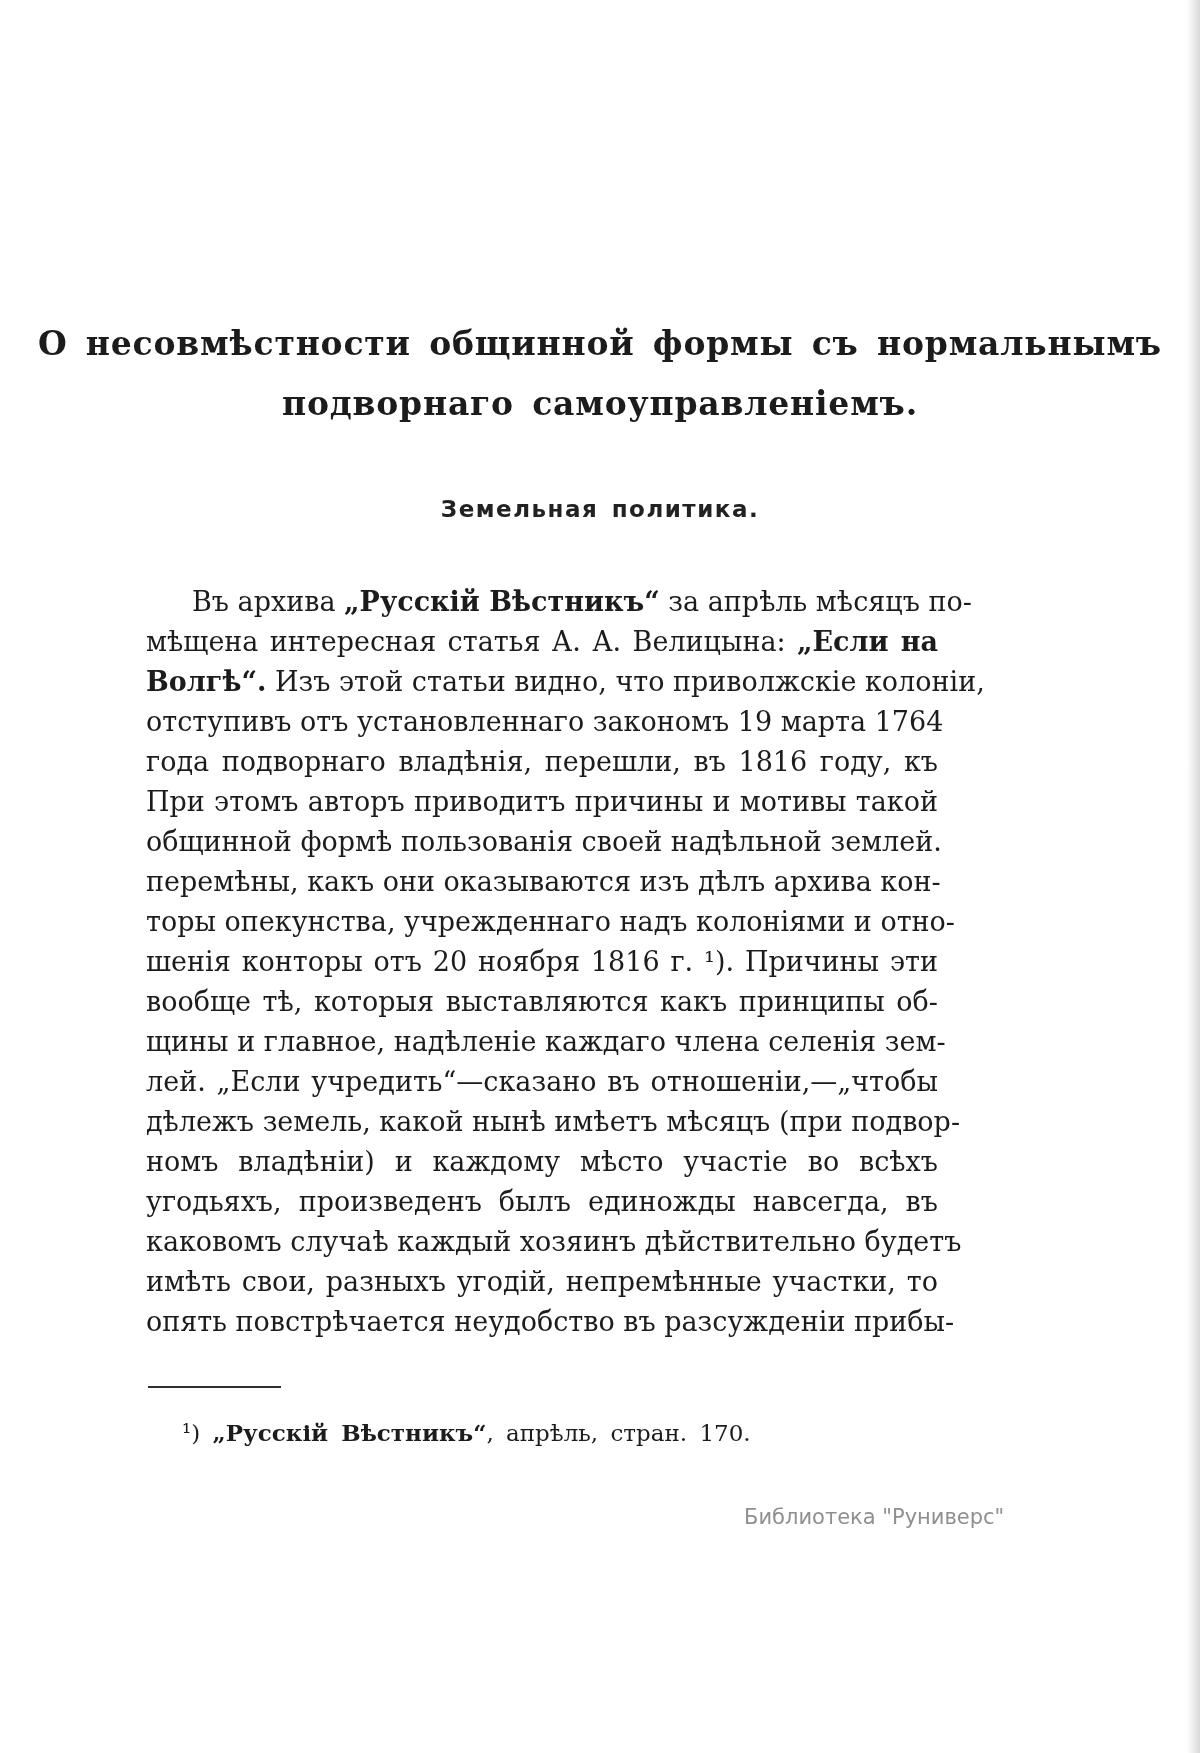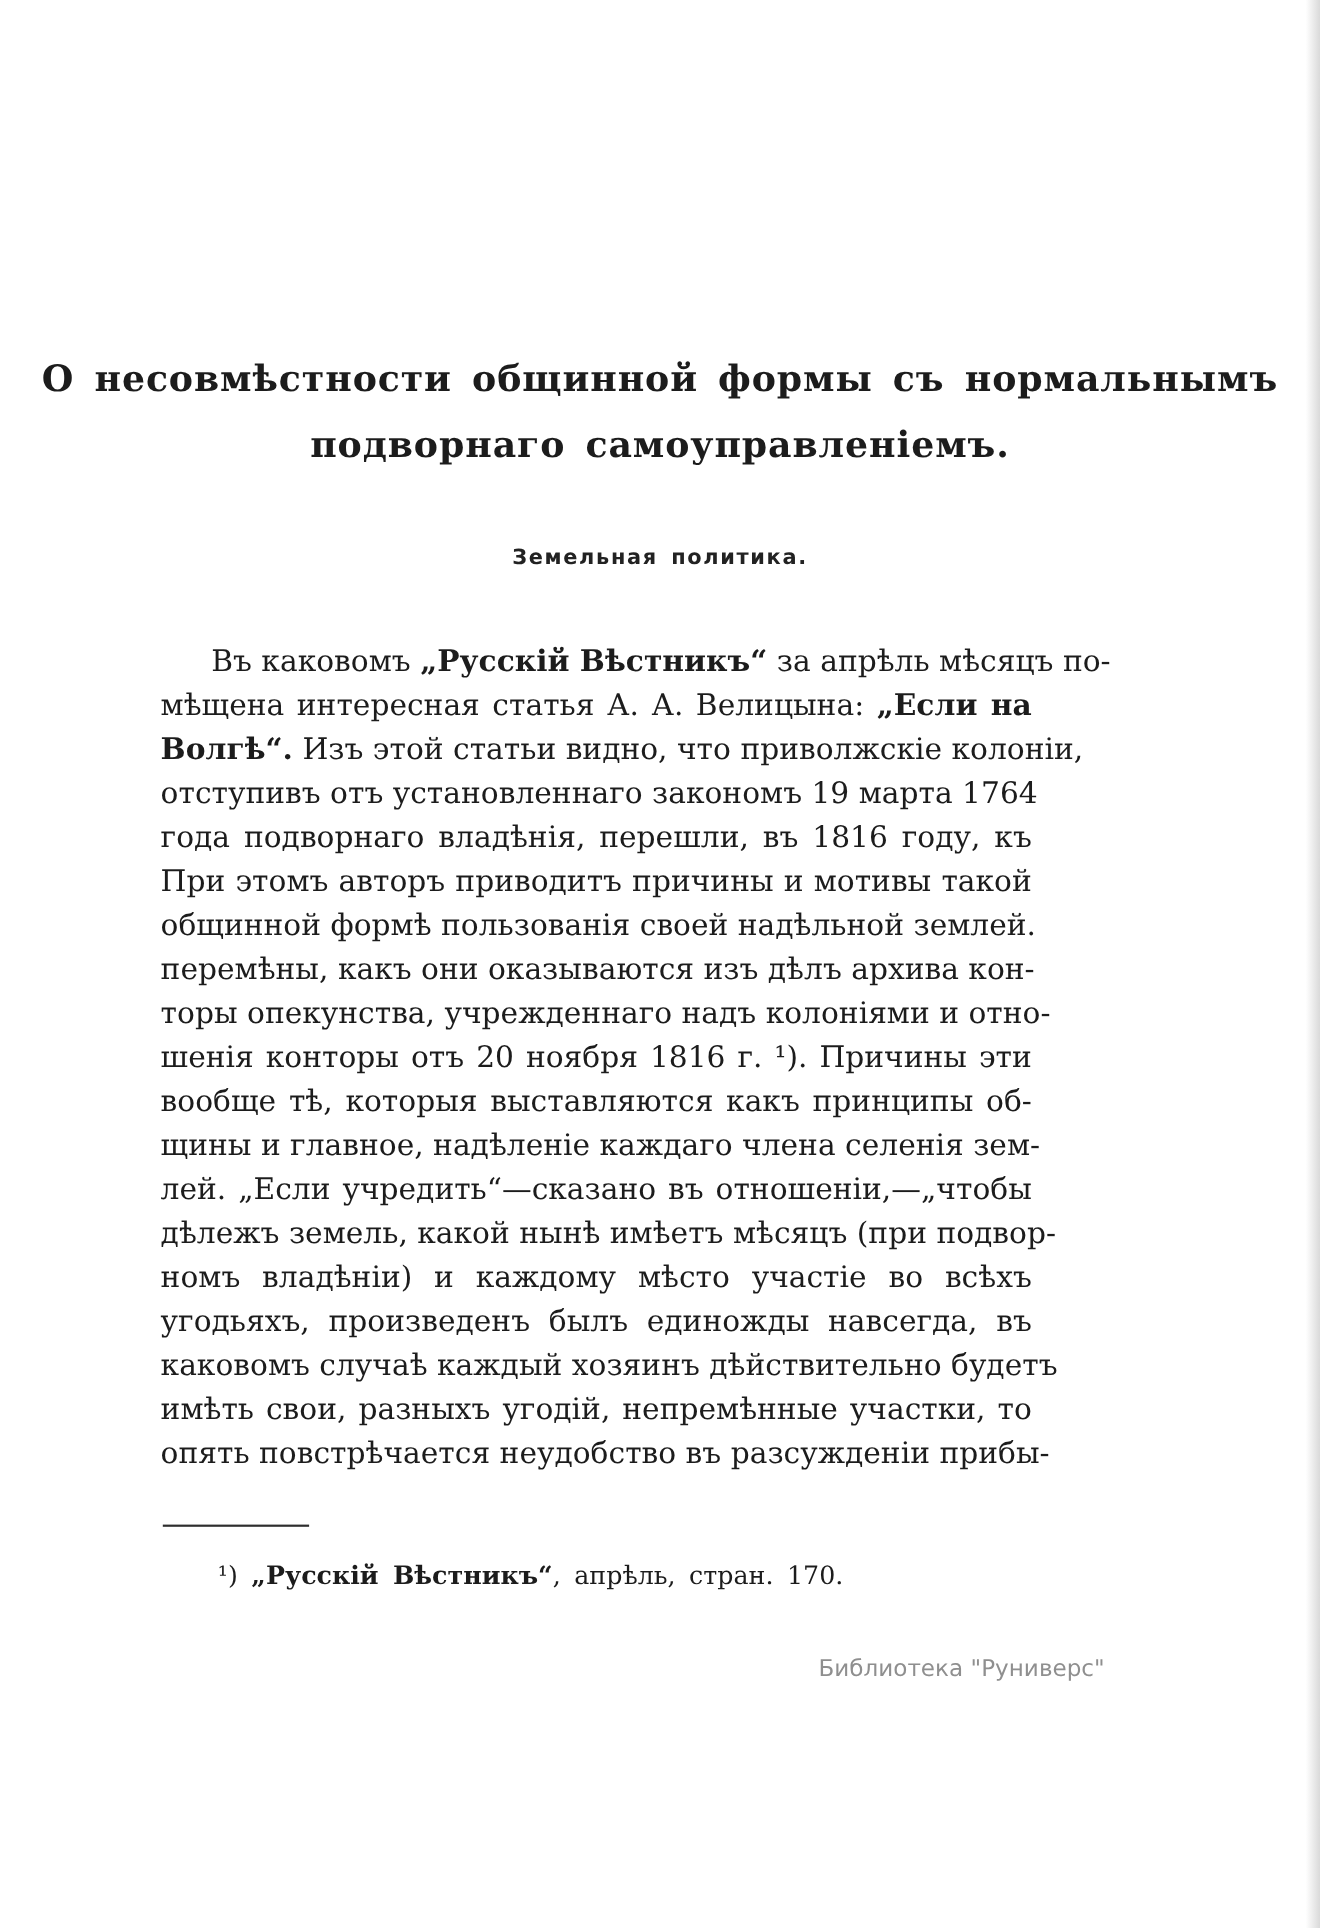--- a/index.html
+++ b/index.html
@@ -39,21 +39,21 @@
     letter-spacing: 0.8px;
     word-spacing: 6px;
   }
   .subtitle {
     position: absolute;
     top: 496px;
     left: 0;
     width: 100%;
     text-align: center;
     font-family: "DejaVu Sans", sans-serif;
-    font-size: 19px;
+    font-size: 23px;
     font-weight: 700;
     letter-spacing: 1.5px;
     word-spacing: 4px;
     color: #222;
   }
   .body-text {
     position: absolute;
     top: 582px;
     left: 146px;
     width: 792px;
@@ -75,21 +75,21 @@
   .footnote-rule {
     position: absolute;
     top: 1386px;
     left: 148px;
     width: 133px;
     border-top: 2px solid #2e2e2e;
   }
   .footnote {
     position: absolute;
     top: 1416px;
-    left: 146px;
+    left: 130px;
     width: 792px;
     font-size: 23px;
     line-height: 34px;
     padding-left: 52px;
     box-sizing: border-box;
     word-spacing: 5px;
   }
   .watermark {
     position: absolute;
     top: 1505px;
@@ -105,21 +105,21 @@
 <div class="page">
 
   <div class="title-block">
     <div class="title-line">О несовмѣстности общинной формы съ нормальнымъ</div>
     <div class="title-line">подворнаго самоуправленіемъ.</div>
   </div>
 
   <div class="subtitle">Земельная политика.</div>
 
   <div class="body-text">
-      <div class="body-line indent"><span>Въ каковомъ </span><span class="b">„Русскій Вѣстникъ“</span><span> за апрѣль мѣсяцъ по-</span></div>
+      <div class="body-line indent"><span>Въ архива </span><span class="b">„Русскій Вѣстникъ“</span><span> за апрѣль мѣсяцъ по-</span></div>
       <div class="body-line"><span>мѣщена интересная статья А. А. Велицына: </span><span class="b">„Если на</span></div>
       <div class="body-line"><span class="b">Волгѣ“.</span><span> Изъ этой статьи видно, что приволжскіе колоніи,</span></div>
       <div class="body-line"><span>отступивъ отъ установленнаго закономъ 19 марта 1764</span></div>
       <div class="body-line"><span>года подворнаго владѣнія, перешли, въ 1816 году, къ</span></div>
       <div class="body-line"><span>При этомъ авторъ приводитъ причины и мотивы такой</span></div>
       <div class="body-line"><span>общинной формѣ пользованія своей надѣльной землей.</span></div>
       <div class="body-line"><span>перемѣны, какъ они оказываются изъ дѣлъ архива кон-</span></div>
       <div class="body-line"><span>торы опекунства, учрежденнаго надъ колоніями и отно-</span></div>
       <div class="body-line"><span>шенія конторы отъ 20 ноября 1816 г. ¹). Причины эти</span></div>
       <div class="body-line"><span>вообще тѣ, которыя выставляются какъ принципы об-</span></div>

